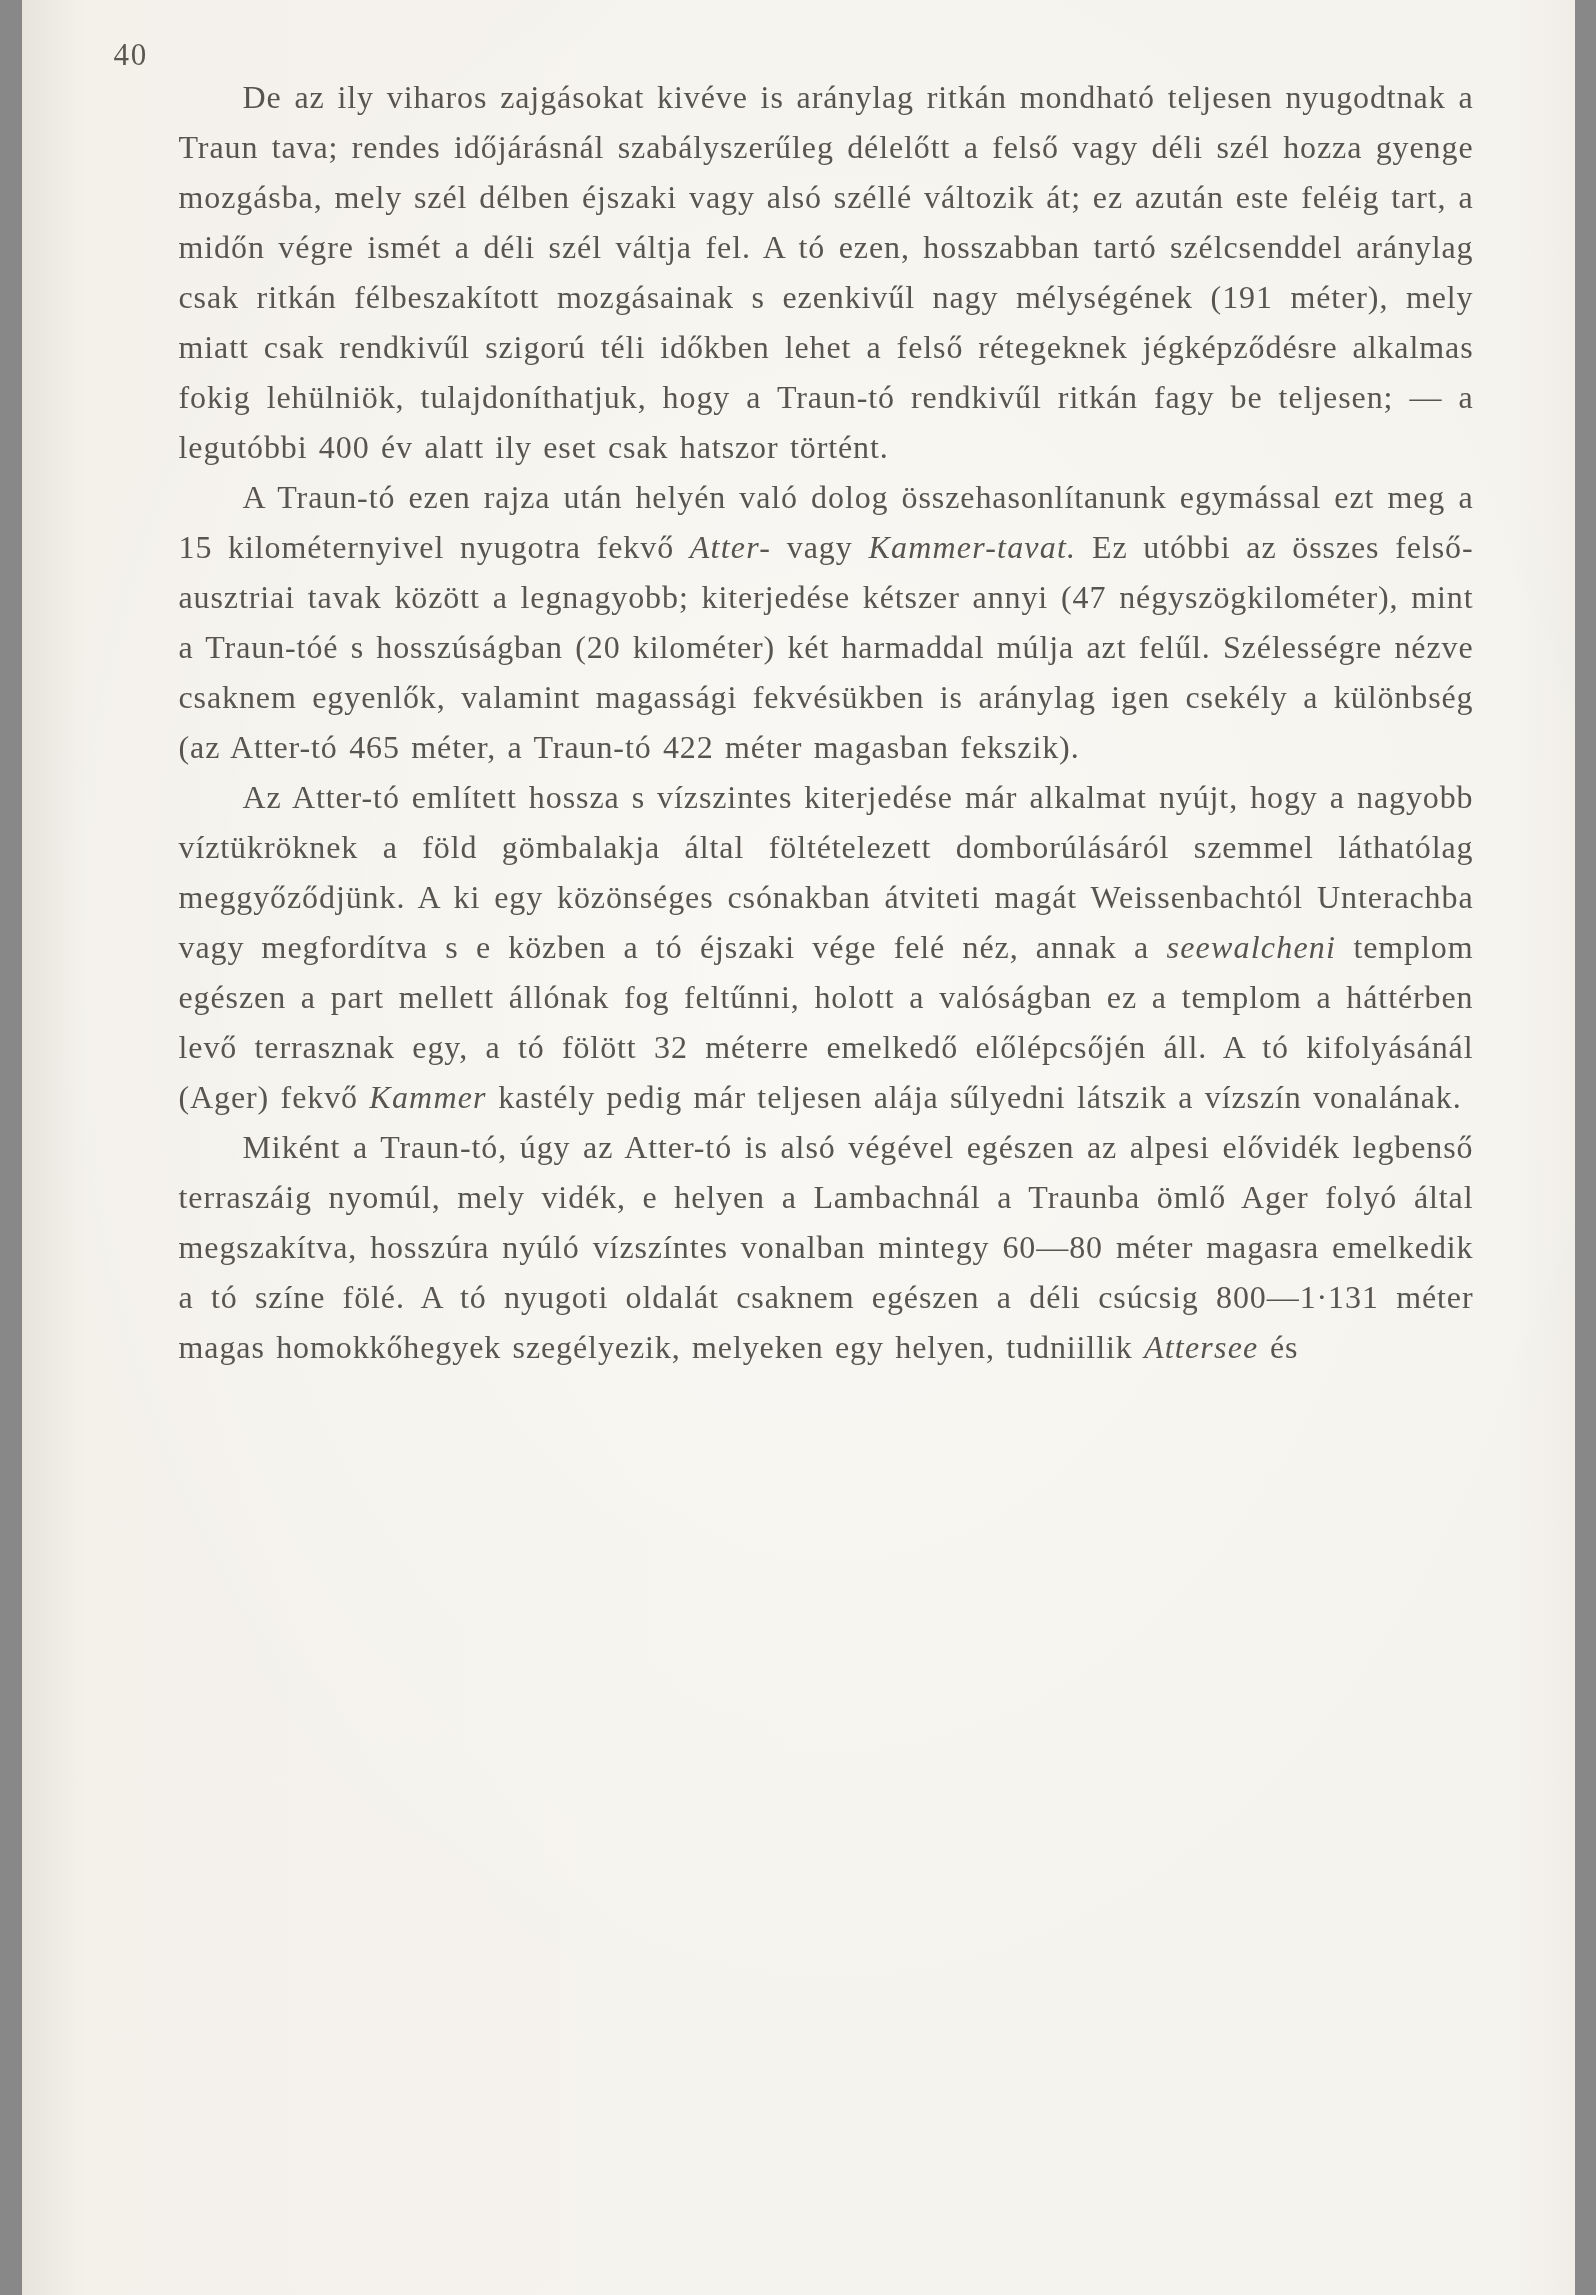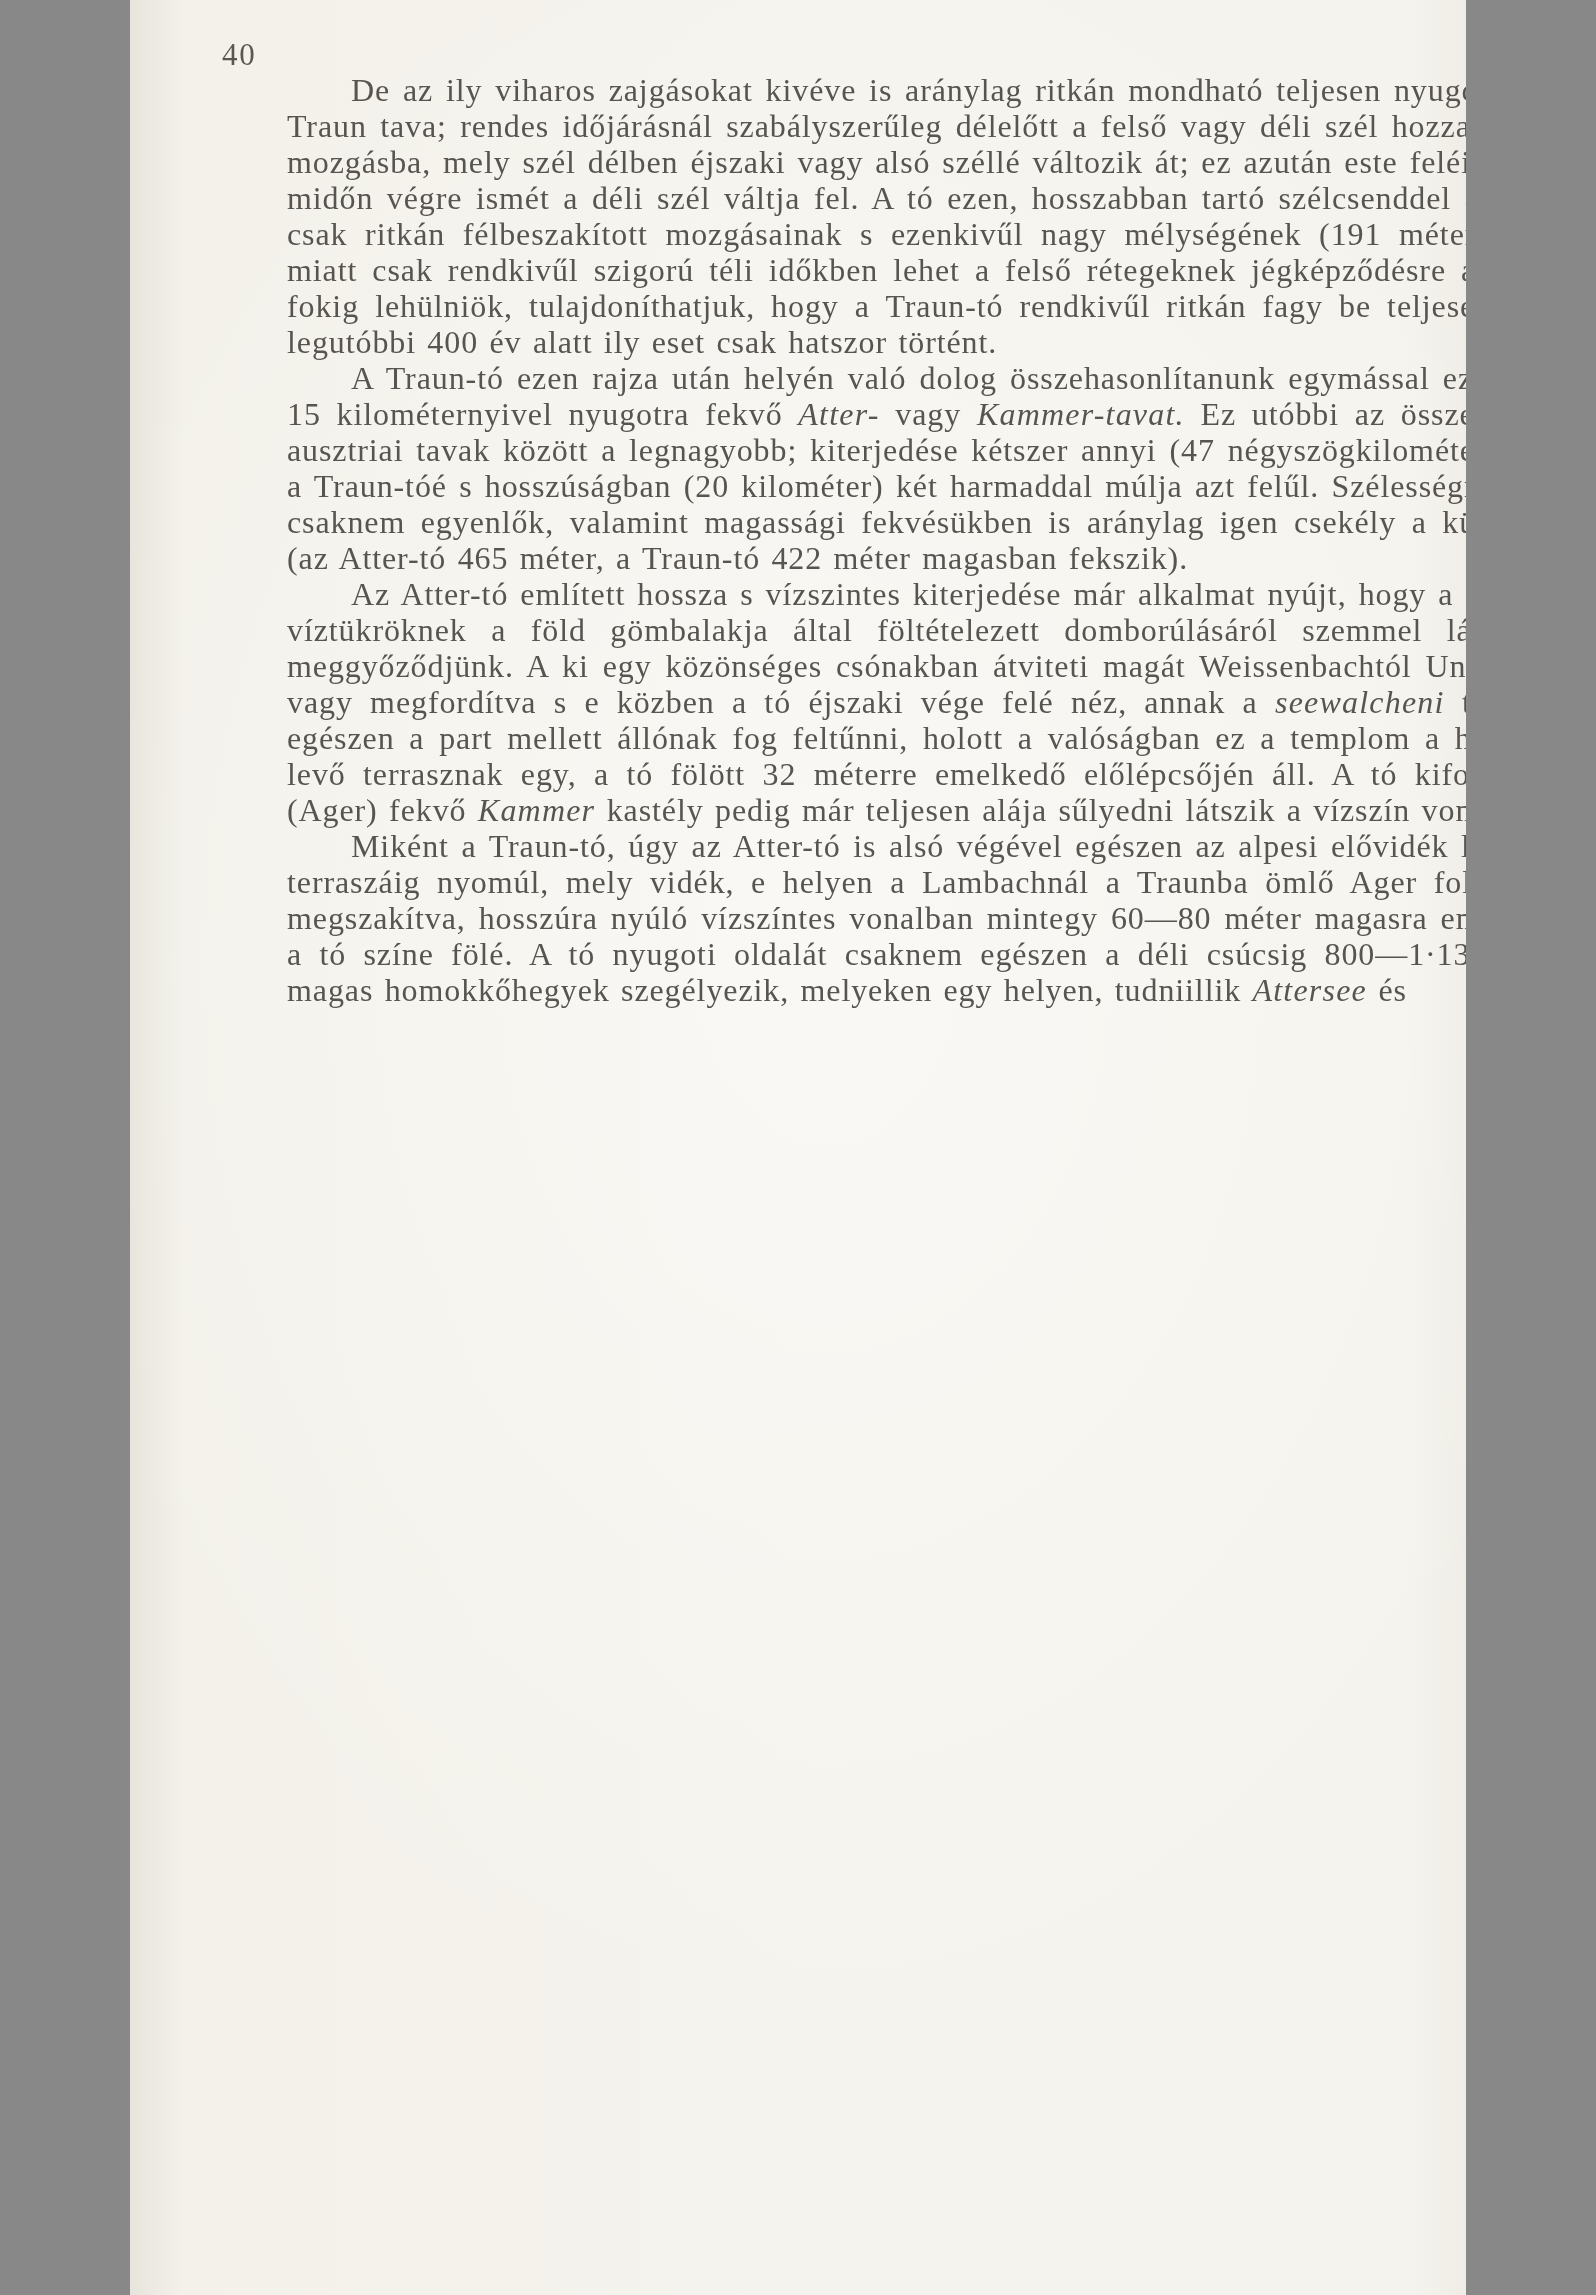--- a/index.html
+++ b/index.html
@@ -2,21 +2,21 @@
 <html style="font-size:13.4px"><head>
 <meta charset="utf-8">
 <style>
   html, body {
     margin: 0;
     padding: 0;
     background: #888;
   }
   .page {
     position: relative;
-    width: 1336px;
+    width: 1553px;
     height: 2295px;
     margin: 0 auto;
     background:
       radial-gradient(ellipse 1171px 1589px at 52% 42%, rgba(255,255,255,0.45), rgba(255,255,255,0) 70%),
       linear-gradient(90deg, #e7e4dc 0%, #f3f1ea 4%, #f5f3ed 50%, #f5f3ed 96%, #efede6 100%);
     color: #56534c;
     font-family: "Liberation Serif", "DejaVu Serif", serif;
     overflow: hidden;
   }
   .page-number {
@@ -29,21 +29,21 @@
   }
   .text-block {
     position: absolute;
     left: 157px;
     top: 72px;
     width: 1295px;
   }
   .text-block p.para {
     margin: 0;
     font-size: 32px;
-    line-height: 36px;
+    line-height: 50px;
     text-align: justify;
     text-indent: 64px;
     letter-spacing: 0.9px;
     word-spacing: 2.5px;
     color: #585550;
   }
   .text-block p.para em {
     font-style: italic;
     letter-spacing: 1.2px;
     margin-top: 48px;

